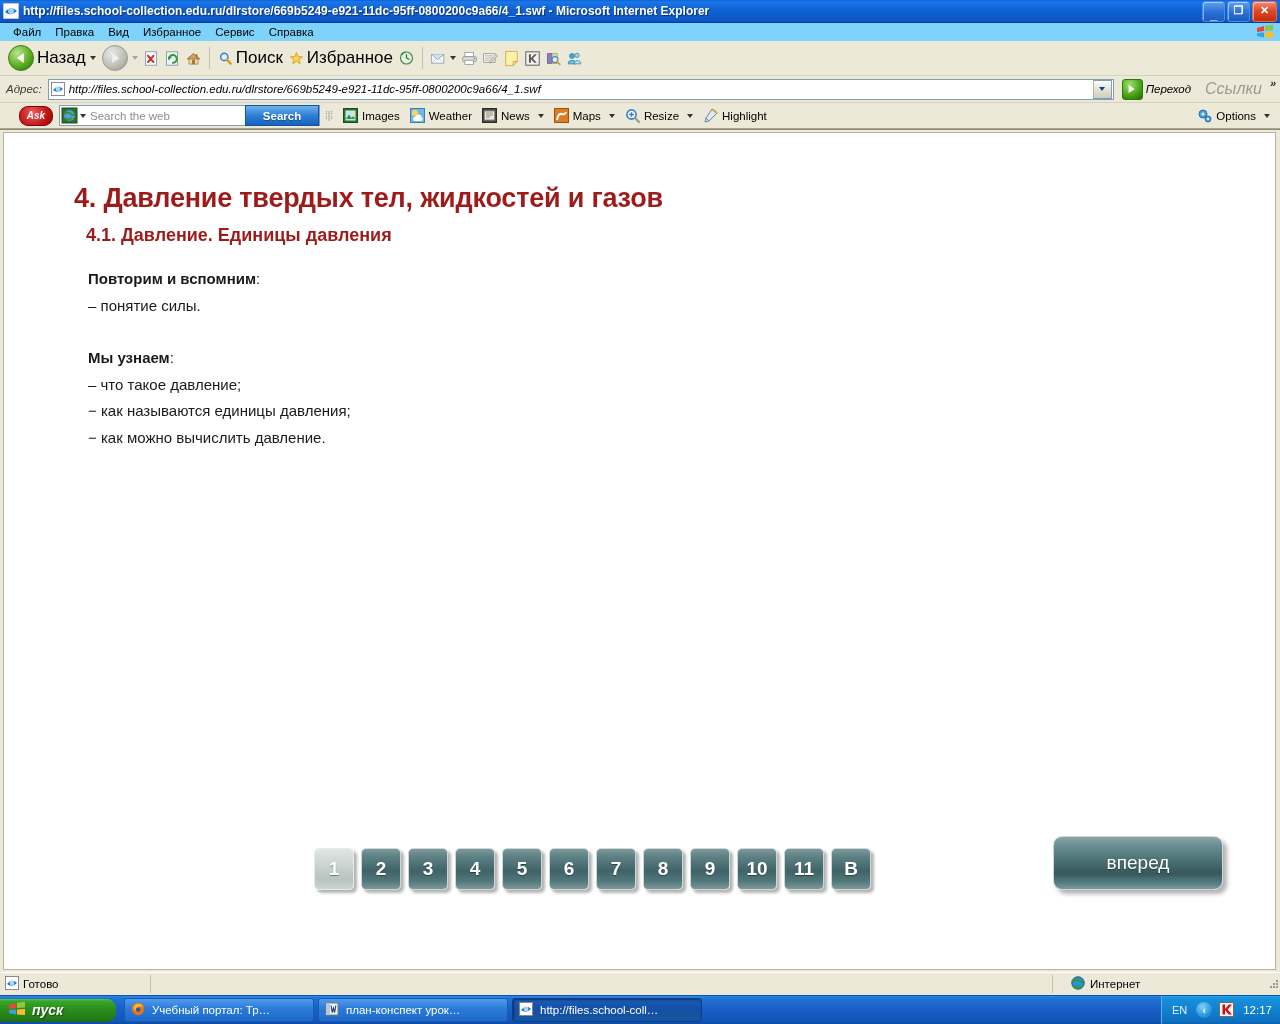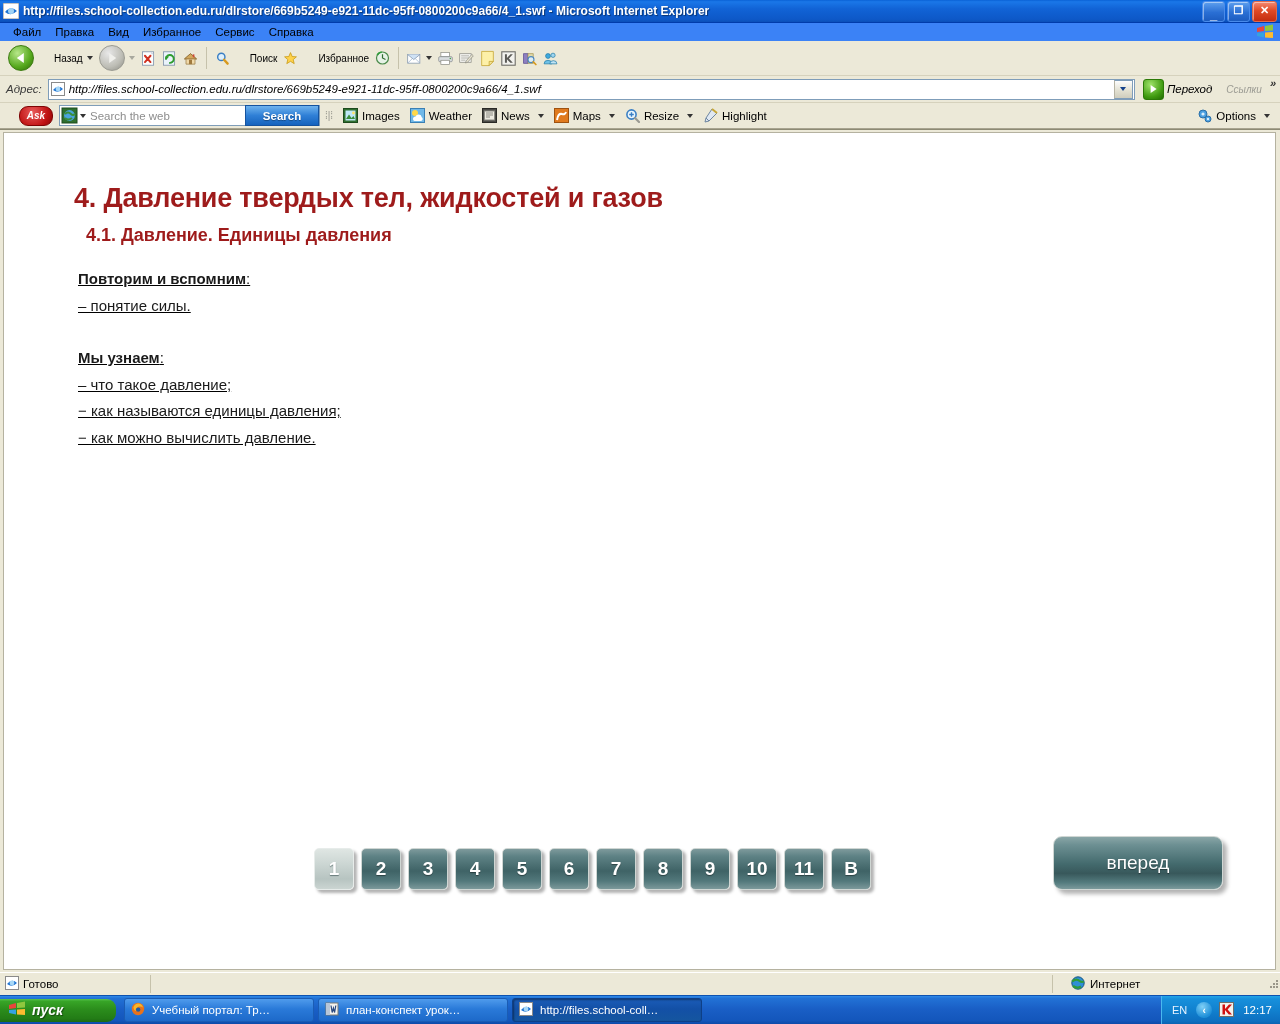--- a/index.html
+++ b/index.html
@@ -41,38 +41,38 @@
   }
   .tb-btn.close{
     background:linear-gradient(to bottom,#f58b73,#e04a26 45%,#c32d10);
     border-color:#e06a4c;width:23px;
   }
   .tb-btn span{line-height:1;display:block;transform:translateY(-1px);}
   .tb-btn.min span{transform:translateY(3px);font-size:13px;}
 
   
   .menubar{
-    height:18px;flex:0 0 18px;background:#3b82f6;display:flex;align-items:center;
+    height:18px;flex:0 0 18px;background:#7dd3fc;display:flex;align-items:center;
     padding-left:6px;position:relative;
   }
   .menubar .mi{
     padding:1px 7px;font-size:11.5px;color:#000;white-space:nowrap;
     font-family:"Liberation Sans", sans-serif;
   }
   .menubar .winflag{
     position:absolute;right:6px;top:1px;width:18px;height:16px;
   }
 
   
   .toolbar{
     height:34px;flex:0 0 34px;background:#ece9d8;display:flex;align-items:center;
     padding-left:5px;border-bottom:1px solid #d6d2bd;
   }
   .tbitem{display:flex;align-items:center;padding:2px 3px;white-space:nowrap;}
-  .tbitem .lbl{font-size:10px;margin-left:20px;color:#000;}
+  .tbitem .lbl{font-size:17px;margin-left:3px;color:#000;}
   .tb-sep{width:1px;height:22px;background:#c6c2ab;margin:0 5px;flex:0 0 1px;}
   .caret{
     width:0;height:0;border-left:3.5px solid transparent;border-right:3.5px solid transparent;
     border-top:4px solid #333;margin-left:4px;
   }
   .caret.dim{border-top-color:#a8a89e;}
 
   
   .navcircle{width:24px;height:24px;border-radius:50%;position:relative;display:block;}
   .navcircle.back{background:radial-gradient(circle at 35% 30%,#b7e78a,#55a81c 60%,#2d6a08);border:1px solid #3c7c10;}
@@ -107,21 +107,21 @@
   .go-btn{display:flex;align-items:center;gap:3px;flex:0 0 auto;padding:1px 4px;}
   .go-icon{
     width:19px;height:19px;border-radius:3px;position:relative;
     background:radial-gradient(circle at 35% 25%,#9fe36a,#3f9a10 65%,#246b04);
     border:1px solid #2c7a08;
   }
   .go-icon:after{
     content:"";position:absolute;top:50%;left:45%;transform:translate(-40%,-50%);
     border-top:4px solid transparent;border-bottom:4px solid transparent;border-left:6px solid #fff;
   }
-  .links-lbl{font-size:10px;color:#9b9b93;padding-left:6px;}
+  .links-lbl{font-size:16px;color:#9b9b93;padding-left:6px;}
   .chev{font-size:11px;color:#333;font-weight:bold;padding-left:4px;align-self:flex-start;margin-top:1px;}
 
   
   .asktb{
     height:25px;flex:0 0 25px;background:#ece9d8;display:flex;align-items:center;
     padding-left:19px;gap:0;border-bottom:1px solid #a8a490;
   }
   .ask-logo{
     width:32px;height:18px;border-radius:9px;flex:0 0 32px;
     background:radial-gradient(circle at 40% 30%,#e85b5b,#c01313 65%,#8d0606);
@@ -160,21 +160,21 @@
   .h1{
     position:absolute;left:70px;top:50px;
     font-size:27px;font-weight:bold;color:#9e1b1b;letter-spacing:-0.2px;
     font-family:"Liberation Sans", sans-serif;white-space:nowrap;
   }
   .h2{
     position:absolute;left:82px;top:92px;
     font-size:18px;font-weight:bold;color:#9e1b1b;white-space:nowrap;
     font-family:"Liberation Sans", sans-serif;
   }
-  .body-block{position:absolute;left:74px;top:133px;width:760px;text-decoration:underline;}
+  .body-block{position:absolute;left:84px;top:133px;width:760px;}
   .bt{font-size:15px;color:#1a1a1a;line-height:26.5px;white-space:nowrap;font-family:"Liberation Sans", sans-serif;}
   .bt.strong{font-weight:bold;}
   .bt.strong .colon{font-weight:normal;}
   .spacer{height:26px;}
 
   
   .navrow{position:absolute;left:310px;bottom:79px;display:flex;gap:7px;align-items:flex-end;}
   .numbtn{
     width:38px;height:40px;border-radius:5px;
     background:linear-gradient(to bottom,#7e9a9c 0%,#5e8285 18%,#3f6366 55%,#52787b 80%,#7c999b 100%);

